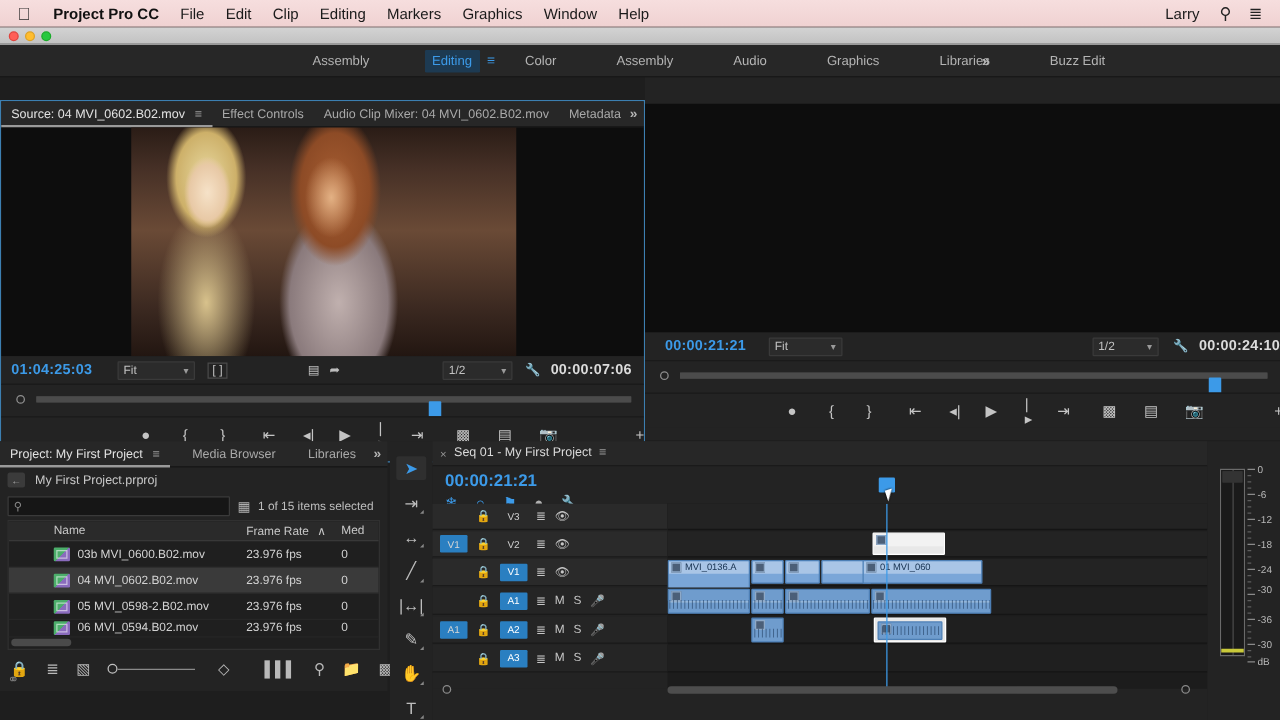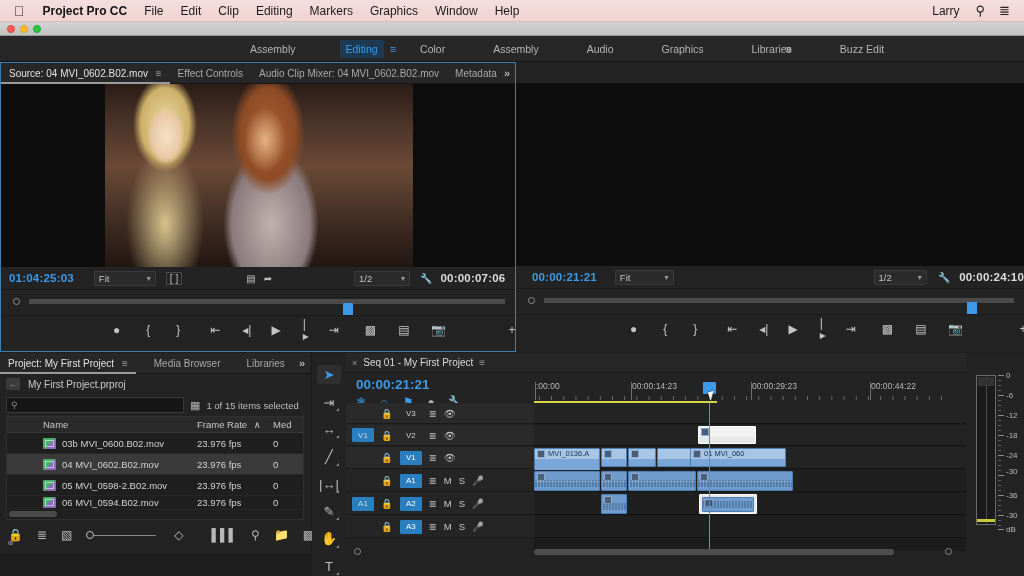--- a/index.html
+++ b/index.html
@@ -74,21 +74,21 @@
     font-size: 10px; color: #a9a9a9;
     padding: 0 8px; height: 21px; line-height: 21px;
     white-space: nowrap;
   }
   .ptab.active { color: #e2e2e2; border-bottom: 2px solid #9a9a9a; }
   .ptab .burger { color: #9a9a9a; margin-left: 5px; font-size: 10px; }
   .ptab-chev { position: absolute; right: 5px; font-size: 11px; color: #b4b4b4; font-weight: bold; }
 
   
   #source-monitor {
-    left: 0; top: 62px; width: 516px; height: 290px;
+    left: 0; top: 80px; width: 516px; height: 290px;
     border: 1px solid #3c7fb1;
   }
   #program-monitor {
     left: 516px; top: 62px; width: 508px; height: 290px;
     background: #232323;
   }
   .mon-video { position: absolute; left: 0; right: 0; background: #0d0d0d; }
   .mon-image { position: absolute; background-size: cover; }
 
   
@@ -545,32 +545,20 @@
     <div class="tl-tc">00:00:21:21</div>
 
     <div class="tl-tools">
       <span class="tlt on">❄</span>
       <span class="tlt on">∩</span>
       <span class="tlt on">⚑</span>
       <span class="tlt">●</span>
       <span class="tlt">🔧</span>
     </div>
 
-    <div class="ruler">
-      <span class="ruler-label" style="left:2px;">:00:00</span>
-      <span class="ruler-label" style="left:98px;">00:00:14:23</span>
-      <span class="ruler-label" style="left:218px;">00:00:29:23</span>
-      <span class="ruler-label" style="left:337px;">00:00:44:22</span>
-      <span class="ruler-major" style="left:1px;"></span>
-      <span class="ruler-major" style="left:97px;"></span>
-      <span class="ruler-major" style="left:217px;"></span>
-      <span class="ruler-major" style="left:336px;"></span>
-      <div class="ruler-ticks"></div>
-      <div class="workbar" style="width:183px;"></div>
-    </div>
 
     <div class="tracks">
       <div class="thead-col">
 
         <div class="trow" style="top:0; height:21px;">
           <span class="src-tag"></span>
           <span class="tctl">🔒</span>
           <span class="tctl tname">V3</span>
           <span class="tctl">≣</span>
           <span class="tctl">👁</span>

